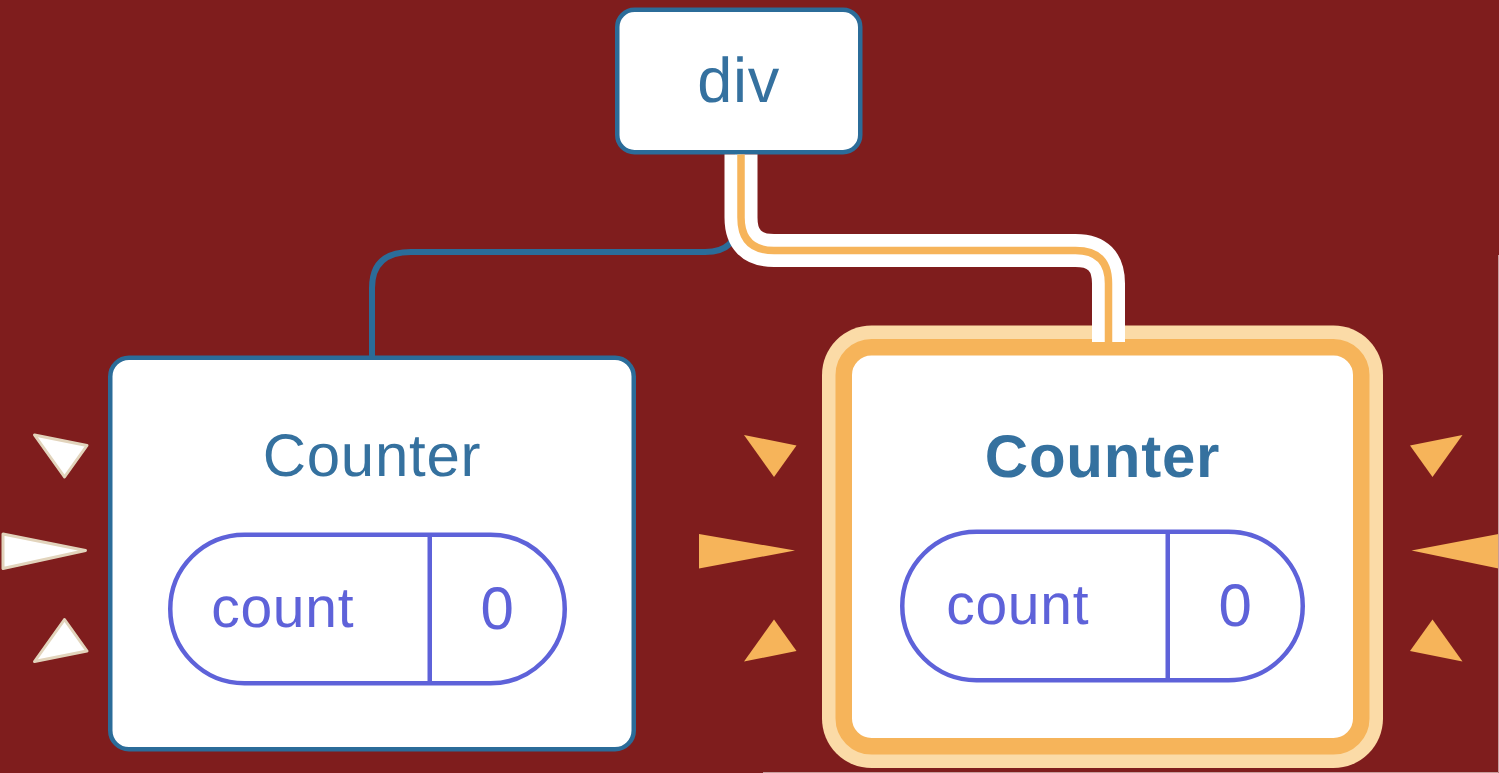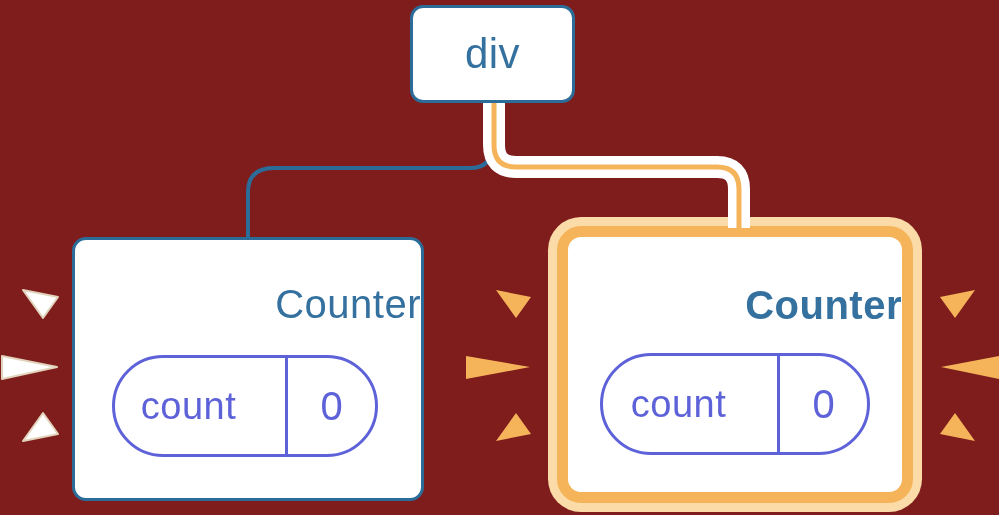--- a/index.html
+++ b/index.html
@@ -21,21 +21,21 @@
   .counter-left{
     left:72px;top:237px;width:352px;height:264px;
     border:3.5px solid #2B6C99;
   }
   .counter-right{
     left:557px;top:226px;width:356px;height:277px;
     border:11px solid #F6B45A;border-radius:24px;
     box-shadow:0 0 0 9px #FBDBA7;
   }
   .counter-label{
-    position:absolute;left:0;right:0;text-align:right;
+    position:absolute;left:0;right:0;text-align:center;
     font-size:40px;color:#35719F;line-height:1;letter-spacing:0.5px;
   }
   .counter-left .counter-label{top:44px;font-weight:400;}
   .counter-right .counter-label{top:48px;font-weight:700;}
   .state-pill{
     position:absolute;display:flex;box-sizing:border-box;overflow:hidden;
     border:3px solid #5E62D9;border-radius:51px;color:#5E62D9;
     font-size:38px;font-weight:400;background:#fff;gap:23px;
   }
   .counter-left .state-pill{left:37px;top:115px;width:266px;height:102px;}

